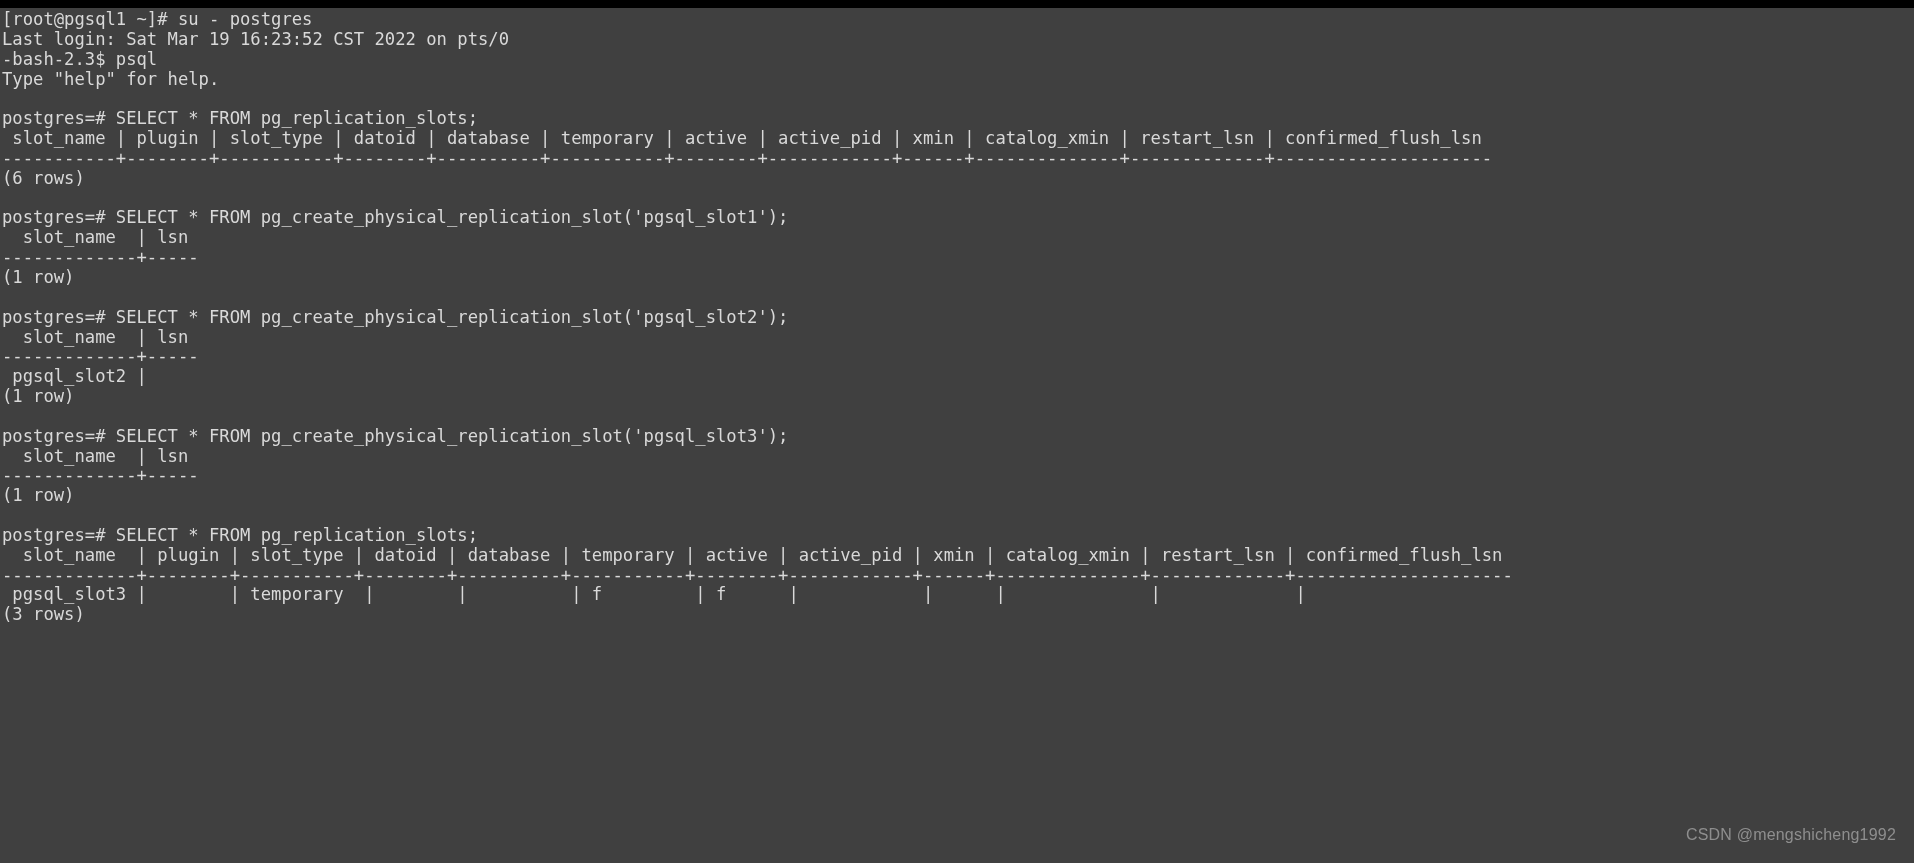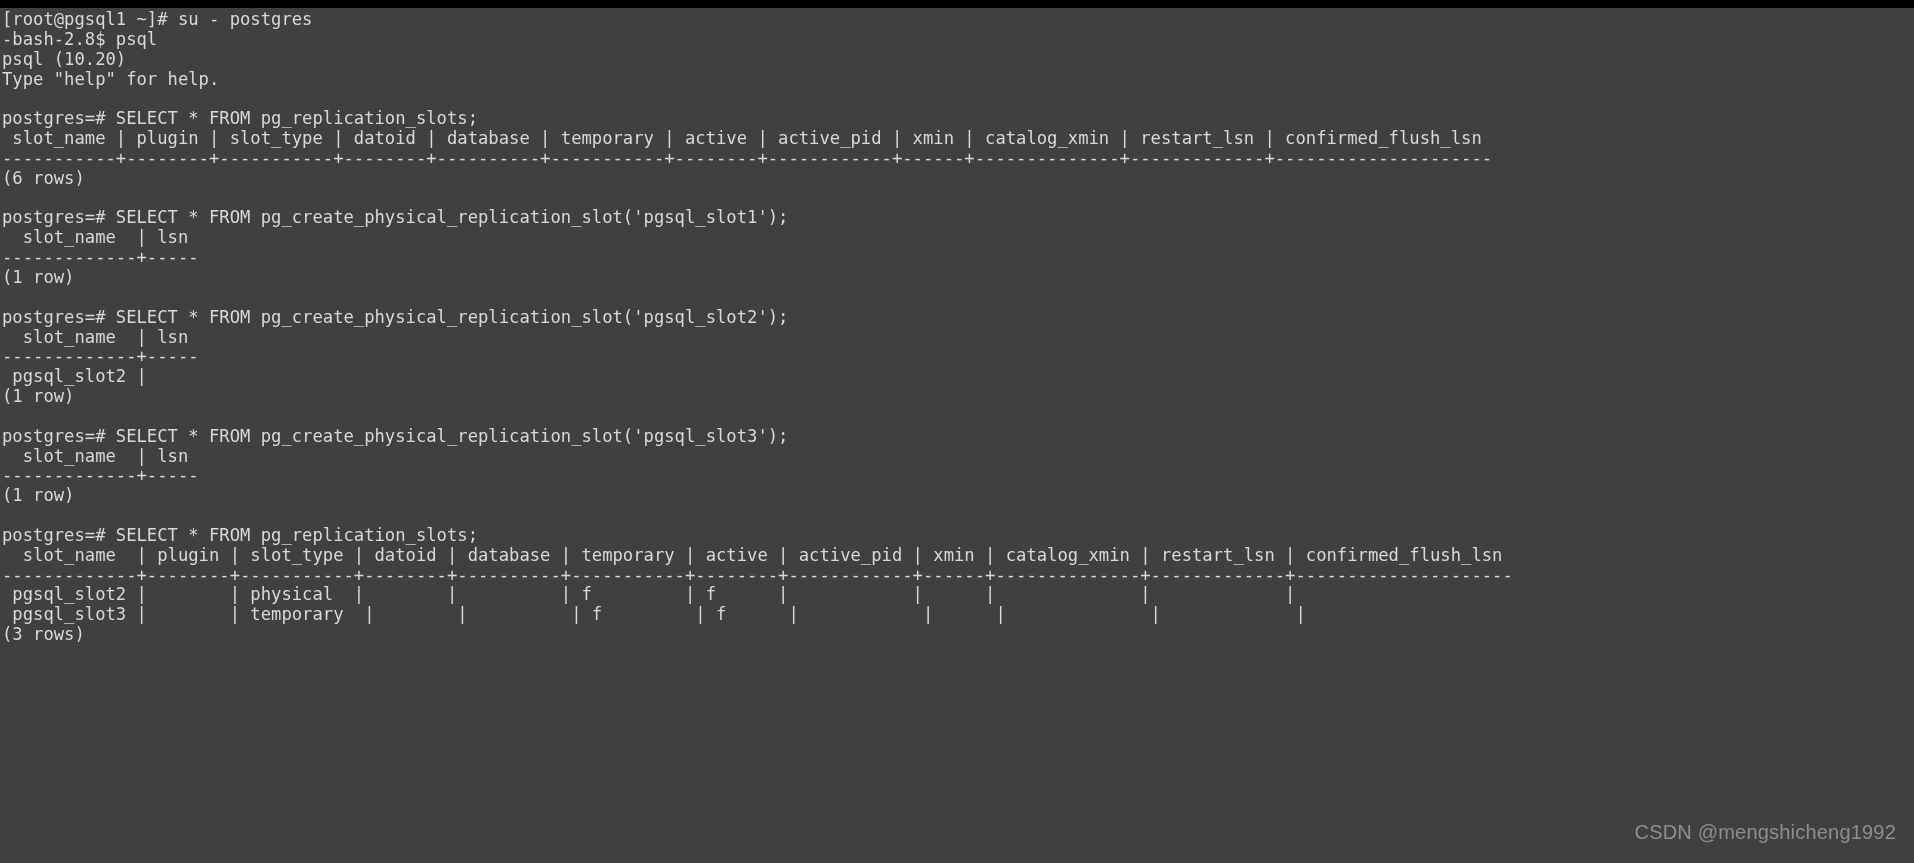--- a/index.html
+++ b/index.html
@@ -36,34 +36,34 @@
     padding: 0;
   }
   .line.blank {
     color: transparent;
   }
   #watermark {
     position: absolute;
     right: 18px;
     bottom: 27px;
     font-family: "Liberation Sans", sans-serif;
-    font-size: 20px;
+    font-size: 16px;
     color: #8e8e8e;
     white-space: pre;
     letter-spacing: 0.2px;
   }
 </style>
 </head>
 <body>
 
 <div id="terminal">
   <div id="terminal-output">
       <div class="line">[root@pgsql1 ~]# su - postgres</div>
-      <div class="line">-bash-2.8$ psql</div>
-      <div class="line">psql (10.20)</div>
+      <div class="line">Last login: Sat Mar 19 16:23:52 CST 2022 on pts/0</div>
+      <div class="line">-bash-2.3$ psql</div>
       <div class="line">Type "help" for help.</div>
       <div class="line blank"></div>
       <div class="line">postgres=# SELECT * FROM pg_replication_slots;</div>
       <div class="line"> slot_name | plugin | slot_type | datoid | database | temporary | active | active_pid | xmin | catalog_xmin | restart_lsn | confirmed_flush_lsn</div>
       <div class="line">-----------+--------+-----------+--------+----------+-----------+--------+------------+------+--------------+-------------+---------------------</div>
       <div class="line">(6 rows)</div>
       <div class="line blank"></div>
       <div class="line">postgres=# SELECT * FROM pg_create_physical_replication_slot('pgsql_slot1');</div>
       <div class="line">  slot_name  | lsn</div>
       <div class="line">-------------+-----</div>
@@ -76,18 +76,17 @@
       <div class="line">(1 row)</div>
       <div class="line blank"></div>
       <div class="line">postgres=# SELECT * FROM pg_create_physical_replication_slot('pgsql_slot3');</div>
       <div class="line">  slot_name  | lsn</div>
       <div class="line">-------------+-----</div>
       <div class="line">(1 row)</div>
       <div class="line blank"></div>
       <div class="line">postgres=# SELECT * FROM pg_replication_slots;</div>
       <div class="line">  slot_name  | plugin | slot_type | datoid | database | temporary | active | active_pid | xmin | catalog_xmin | restart_lsn | confirmed_flush_lsn</div>
       <div class="line">-------------+--------+-----------+--------+----------+-----------+--------+------------+------+--------------+-------------+---------------------</div>
-      <div class="line"> pgsql_slot2 |        | physical  |        |          | f         | f      |            |      |              |             |</div>
       <div class="line"> pgsql_slot3 |        | temporary  |        |          | f         | f      |            |      |              |             |</div>
       <div class="line">(3 rows)</div>
     </div>
   <div id="watermark">CSDN @mengshicheng1992</div>
 </div>
 
 </body></html>

